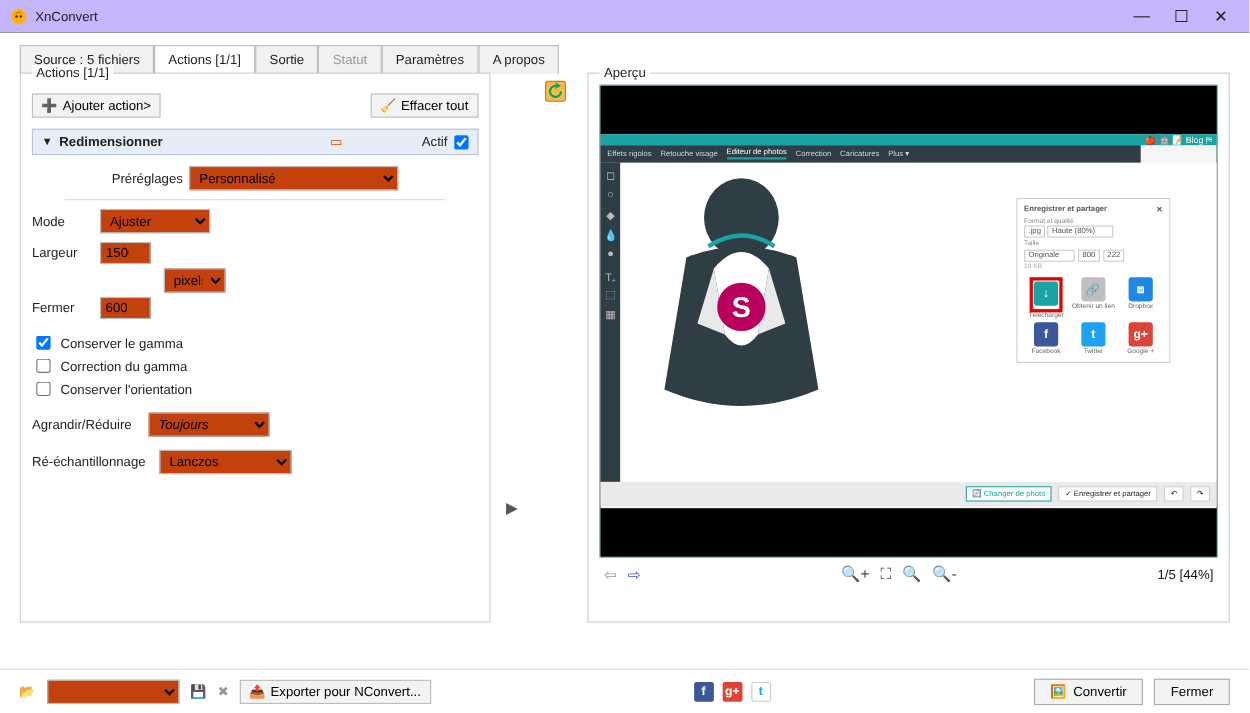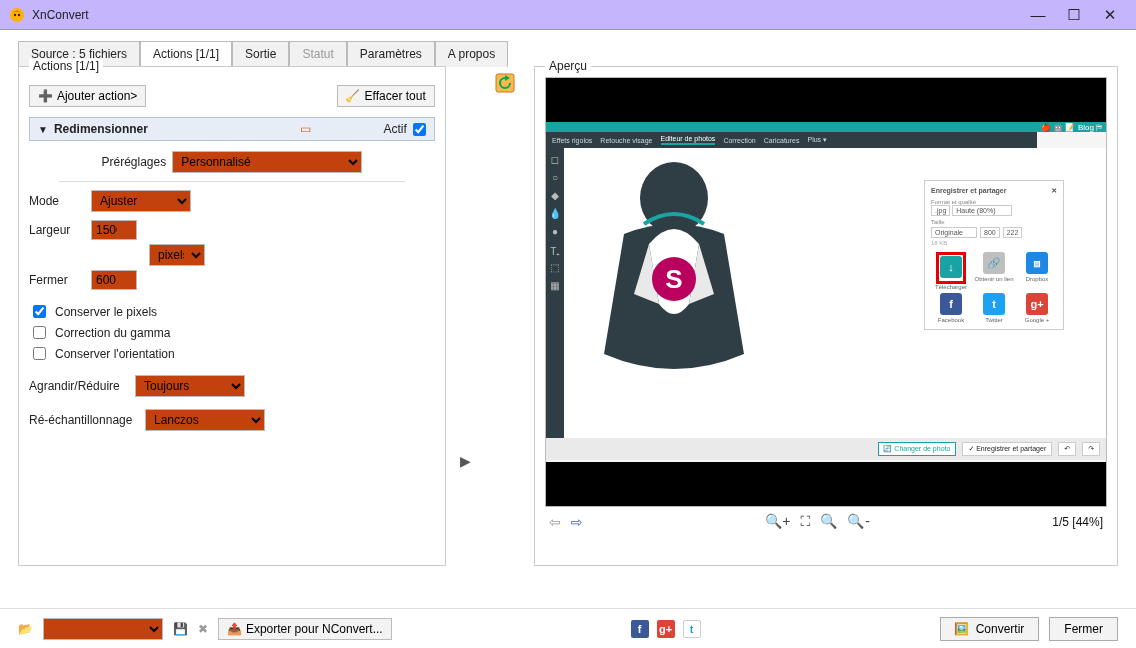--- a/index.html
+++ b/index.html
@@ -156,35 +156,35 @@
           </div>
         </div>
         <div class="size-unit">
           <select style="width:56px;"><option>pixels</option></select>
         </div>
       </div>
 
       <div style="height:6px;"></div>
       <div class="checkbox-row">
           <input type="checkbox" checked="" style="">
-          <span>Conserver le pixels</span>
+          <span>Conserver le gamma</span>
         </div>
       <div class="checkbox-row">
           <input type="checkbox" style="">
           <span>Correction du gamma</span>
         </div>
       <div class="checkbox-row">
           <input type="checkbox" style="">
           <span>Conserver l'orientation</span>
         </div>
 
       <div style="height:6px;"></div>
       <div class="form-row">
         <label style="min-width:100px;">Agrandir/Réduire</label>
-        <select style="width:110px;"><option>Toujours</option></select>
+        <select style="width:110px;font-style:italic;"><option>Toujours</option></select>
       </div>
       <div style="height:4px;"></div>
       <div class="form-row">
         <label style="min-width:110px;">Ré-échantillonnage</label>
         <select style="width:120px;"><option>Lanczos</option></select>
       </div>
     </div>
 
     <div class="mid-arrow">▶</div>
 

